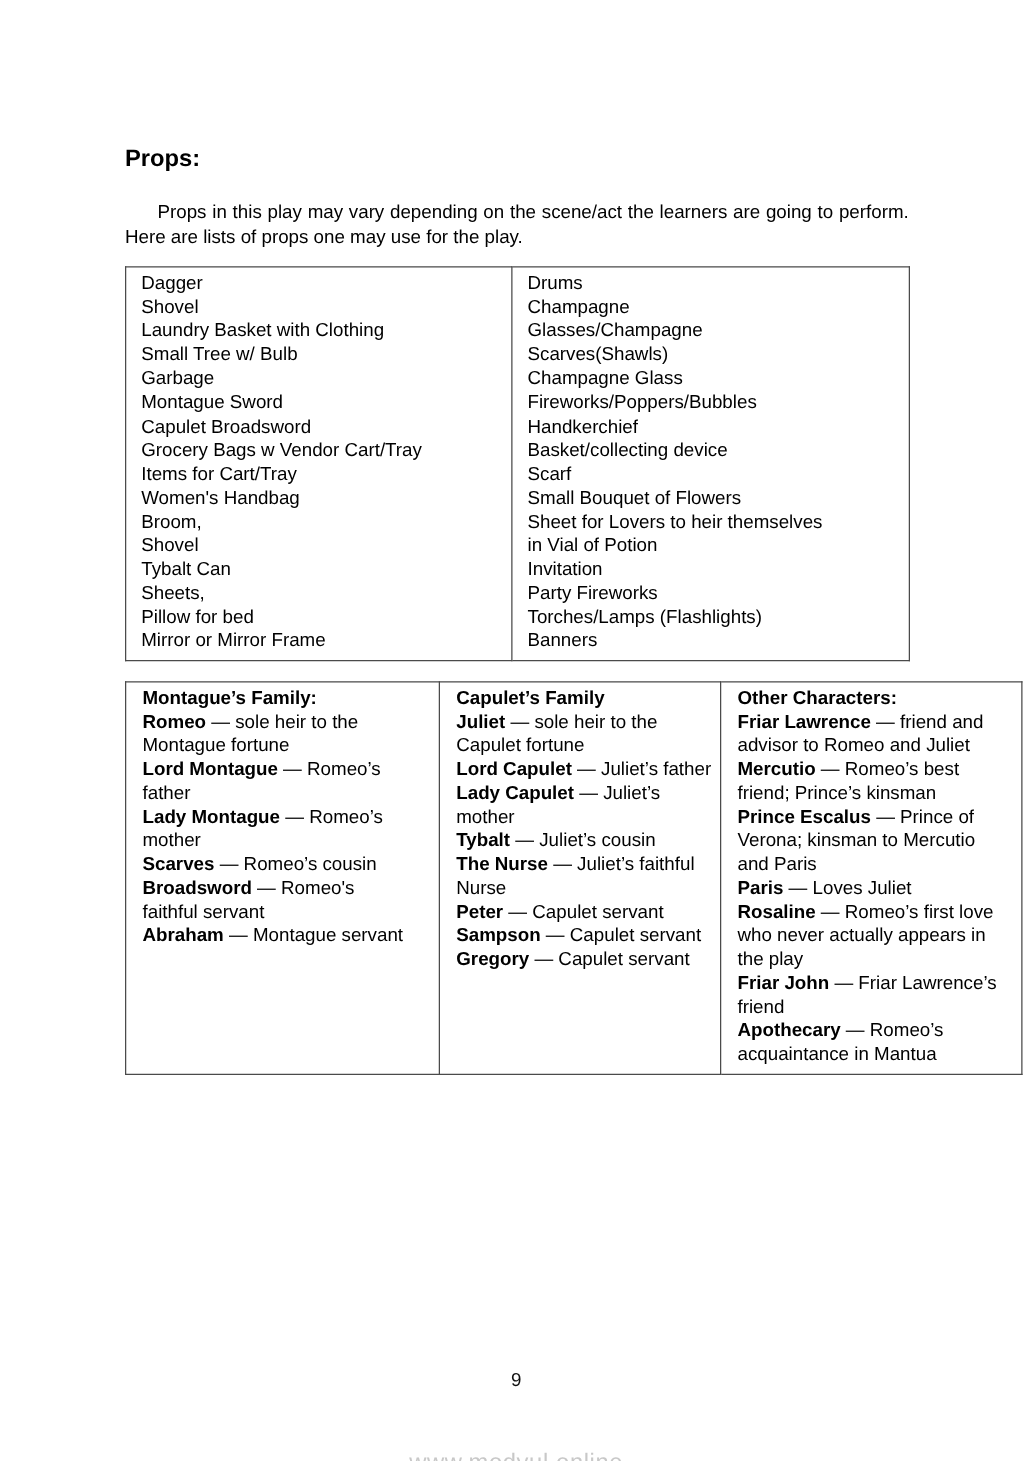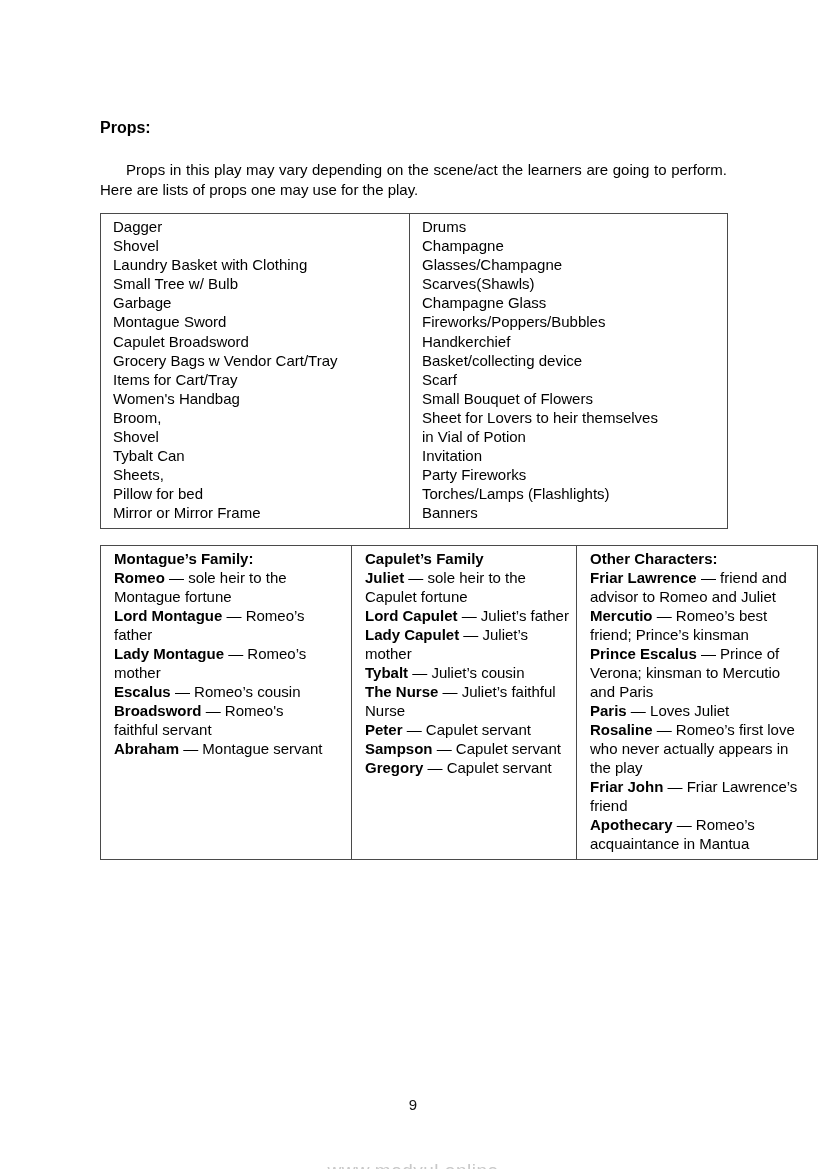--- a/index.html
+++ b/index.html
@@ -13,21 +13,21 @@
     color:#000;
     overflow:hidden;
   }
   .content{
     position:absolute;
     left:100px;
     top:119px;
     width:627px;
   }
   .heading{
-    font-size:16px;
+    font-size:19px;
     font-weight:bold;
     line-height:18px;
     margin:0;
   }
   .intro{
     margin:23px 0 14px 0;
     line-height:19.5px;
     text-indent:26px;
     text-align:justify;
   }
@@ -134,21 +134,21 @@
 
 
     <table class="chars-table">
       <tbody>
         <tr>
             <td>
               <div class="group-title">Montague’s Family:</div>
               <div class="member"><b>Romeo</b> — sole heir to the Montague fortune</div>
               <div class="member"><b>Lord Montague</b> — Romeo’s father</div>
               <div class="member"><b>Lady Montague</b> — Romeo’s mother</div>
-              <div class="member"><b>Escalus</b> — Romeo’s cousin</div>
+              <div class="member"><b>Scarves</b> — Romeo’s cousin</div>
               <div class="member"><b>Broadsword</b> — Romeo's faithful servant</div>
               <div class="member"><b>Abraham</b> — Montague servant</div>
             </td>
             <td>
               <div class="group-title">Capulet’s Family</div>
               <div class="member"><b>Juliet</b> — sole heir to the Capulet fortune</div>
               <div class="member"><b>Lord Capulet</b> — Juliet’s father</div>
               <div class="member"><b>Lady Capulet</b> — Juliet’s mother</div>
               <div class="member"><b>Tybalt</b> — Juliet’s cousin</div>
               <div class="member"><b>The Nurse</b> — Juliet’s faithful Nurse</div>

